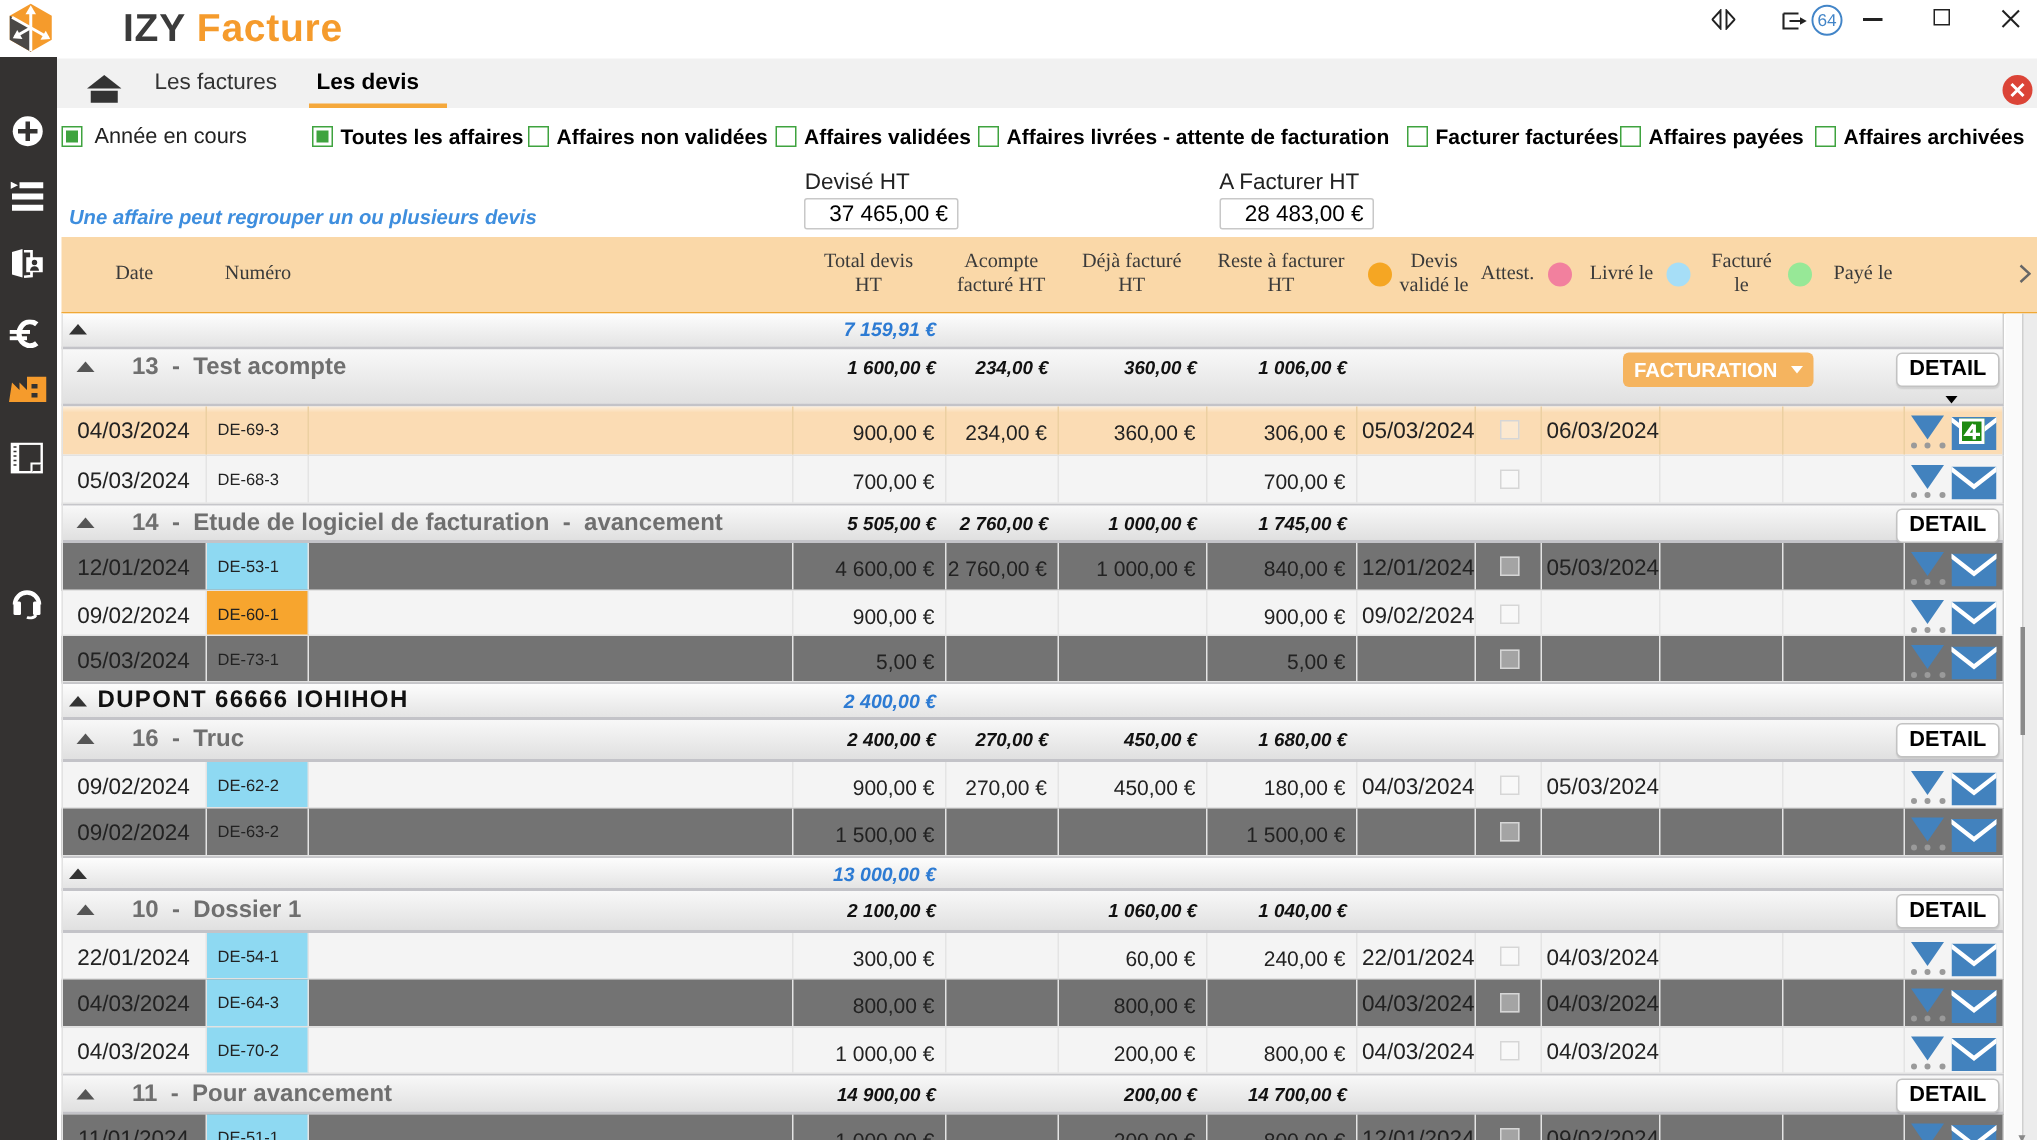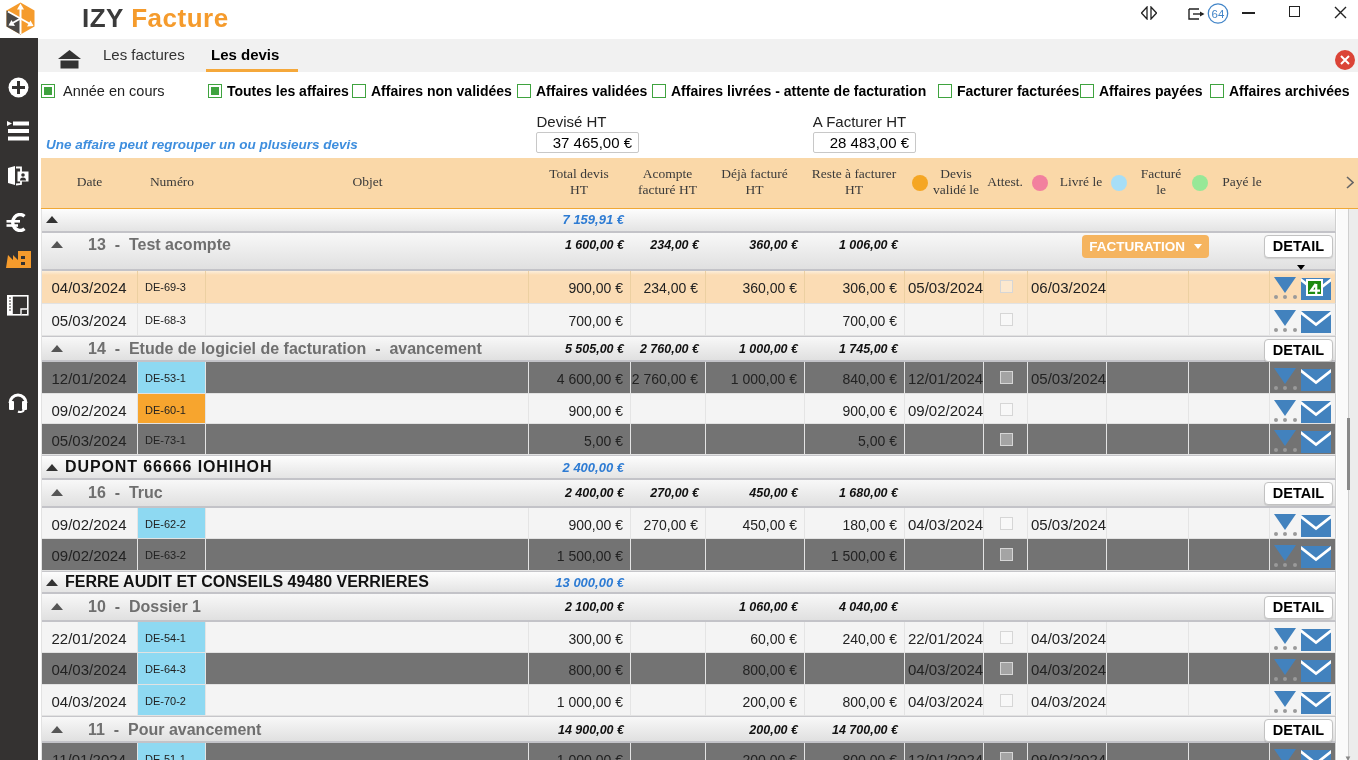--- a/index.html
+++ b/index.html
@@ -172,21 +172,20 @@
   <div class="abs" style="left:8px;top:29px;font-size:13.5px;font-weight:bold;font-style:italic;color:#3e8ede">Une affaire peut regrouper un ou plusieurs devis</div>
   <div class="fieldlab" style="left:482px;top:5px;width:103px">Devisé HT</div>
   <div class="field" style="left:498px;top:24px;width:103px">37 465,00 €</div>
   <div class="fieldlab" style="left:770px;top:5px;width:103px">A Facturer HT</div>
   <div class="field" style="left:775px;top:24px;width:103px">28 483,00 €</div>
 </div>
 
 <div id="ghead">
   <div class="hc" style="left:0;top:16px;width:97px">Date</div>
   <div class="hc" style="left:97px;top:16px;width:68px">Numéro</div>
-  <div class="hc" style="left:165px;top:16px;width:323px">Objet</div>
   <div class="hc" style="left:487px;top:8px;width:102px">Total devis<br>HT</div>
   <div class="hc" style="left:589px;top:8px;width:75px">Acompte<br>facturé HT</div>
   <div class="hc" style="left:664px;top:8px;width:99px">Déjà facturé<br>HT</div>
   <div class="hc" style="left:763px;top:8px;width:100px">Reste à facturer<br>HT</div>
   <div class="dot abs" style="left:871px;top:17px;background:#f5a623"></div>
   <div class="hc" style="left:884px;top:8px;width:62px">Devis<br>validé le</div>
   <div class="hc" style="left:942px;top:16px;width:44px">Attest.</div>
   <div class="dot abs" style="left:991px;top:17px;background:#f2809e"></div>
   <div class="hc" style="left:1009px;top:16px;width:62px">Livré le</div>
   <div class="dot abs" style="left:1070px;top:17px;background:#a6def7"></div>
@@ -423,29 +422,28 @@
         <span></span>
         <span></span>
       </div>
       <svg class="envel" width="30" height="22" viewBox="0 0 30 22">
         <rect width="30" height="22" fill="#4282be"></rect>
         <path d="M-1,1 L15,13.5 L31,1" stroke="#fff" stroke-width="2.8" fill="none"></path>
       </svg>
     </div>
     <div class="row grow" style="height:23px;border-top:1.5px solid #c6c6ca">
       <div class="tri" style="left:5px;top:6.5px;border-bottom-color:#333"></div>
-      <div class="gname" style="left:24px;top:0.5px">FERRE AUDIT ET CONSEILS 49480 VERRIERES</div>
       <div class="gtot" style="left:488px;top:2.5px;width:95px">13 000,00 €</div>
     </div>
     <div class="row srow" style="height:28px">
       <div class="tri" style="left:10px;top:9.0px;border-bottom-color:#555"></div>
       <div class="sname" style="top:4.0px">10&nbsp; -&nbsp; Dossier 1</div>
       <div class="stot" style="left:488px;top:6.0px;width:95px">2 100,00 €</div>
       <div class="stot" style="left:665px;top:6.0px;width:92px">1 060,00 €</div>
-      <div class="stot" style="left:764px;top:6.0px;width:93px">4 040,00 €</div>
+      <div class="stot" style="left:764px;top:6.0px;width:93px">1 040,00 €</div>
       <div class="btn btn-det">DETAIL <span class="caret"></span></div>
     </div>
     <div class="row" style="height:31px;background:#f4f4f4">
       <div class="cell date" style="left:0;width:97px">22/01/2024</div>
       <div class="cell num" style="left:97px;width:68px;background:#8ed9f2">DE-54-1</div>
       <div class="cell" style="left:165px;width:323px"></div>
       <div class="cell money" style="left:488px;width:102px">300,00 €</div>
       <div class="cell money" style="left:590px;width:75px"></div>
       <div class="cell money" style="left:665px;width:99px">60,00 €</div>
       <div class="cell money" style="left:764px;width:100px">240,00 €</div>

